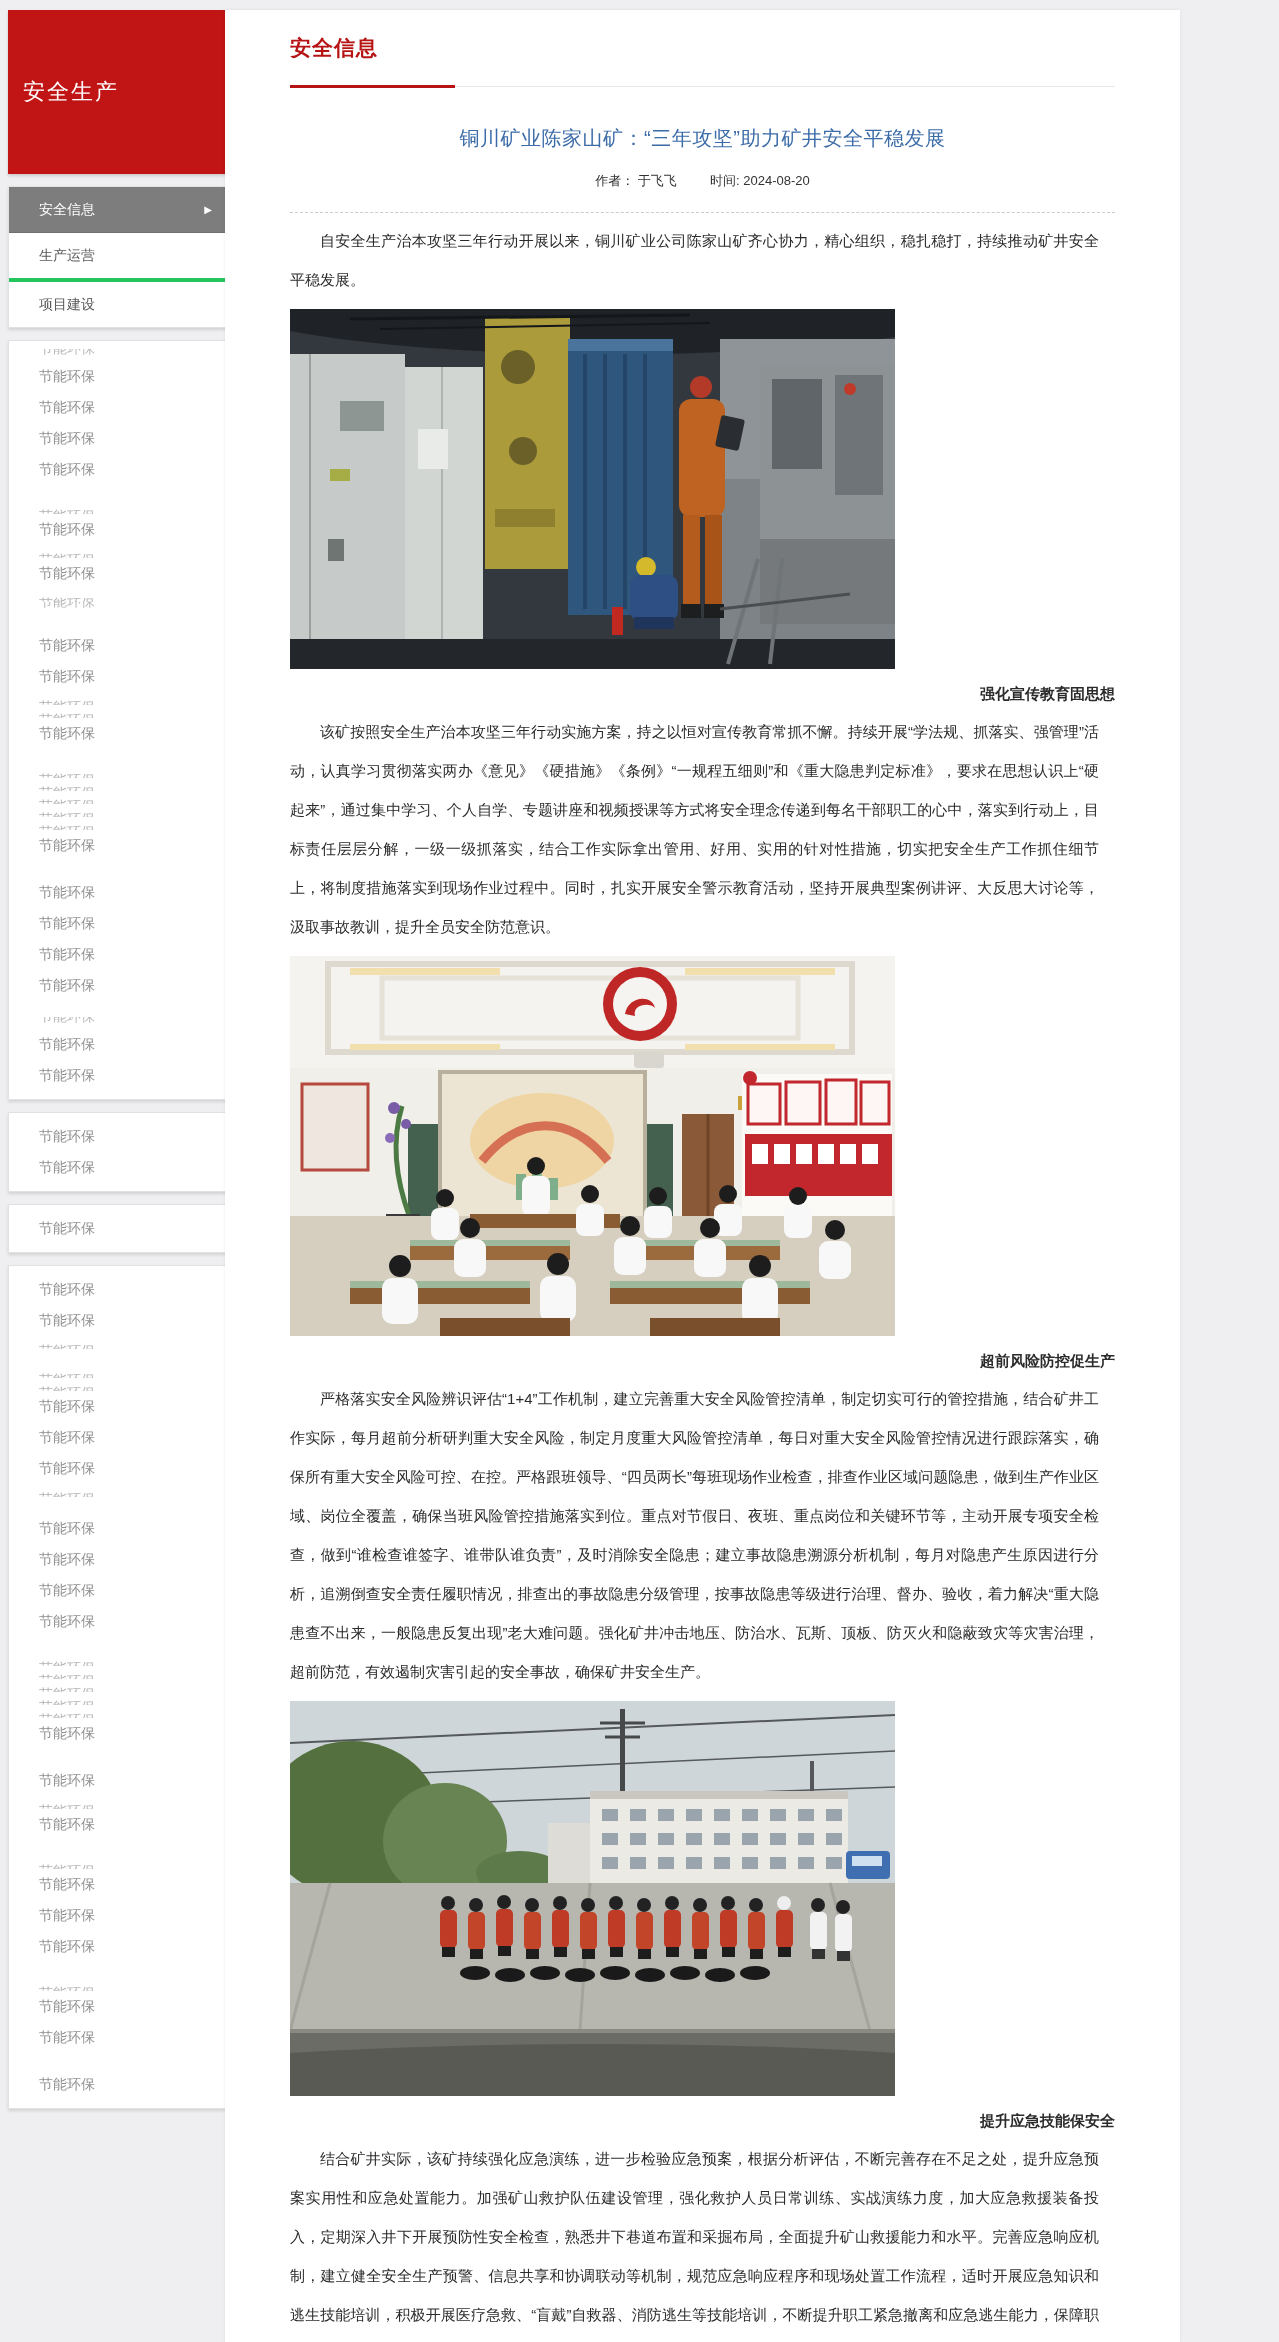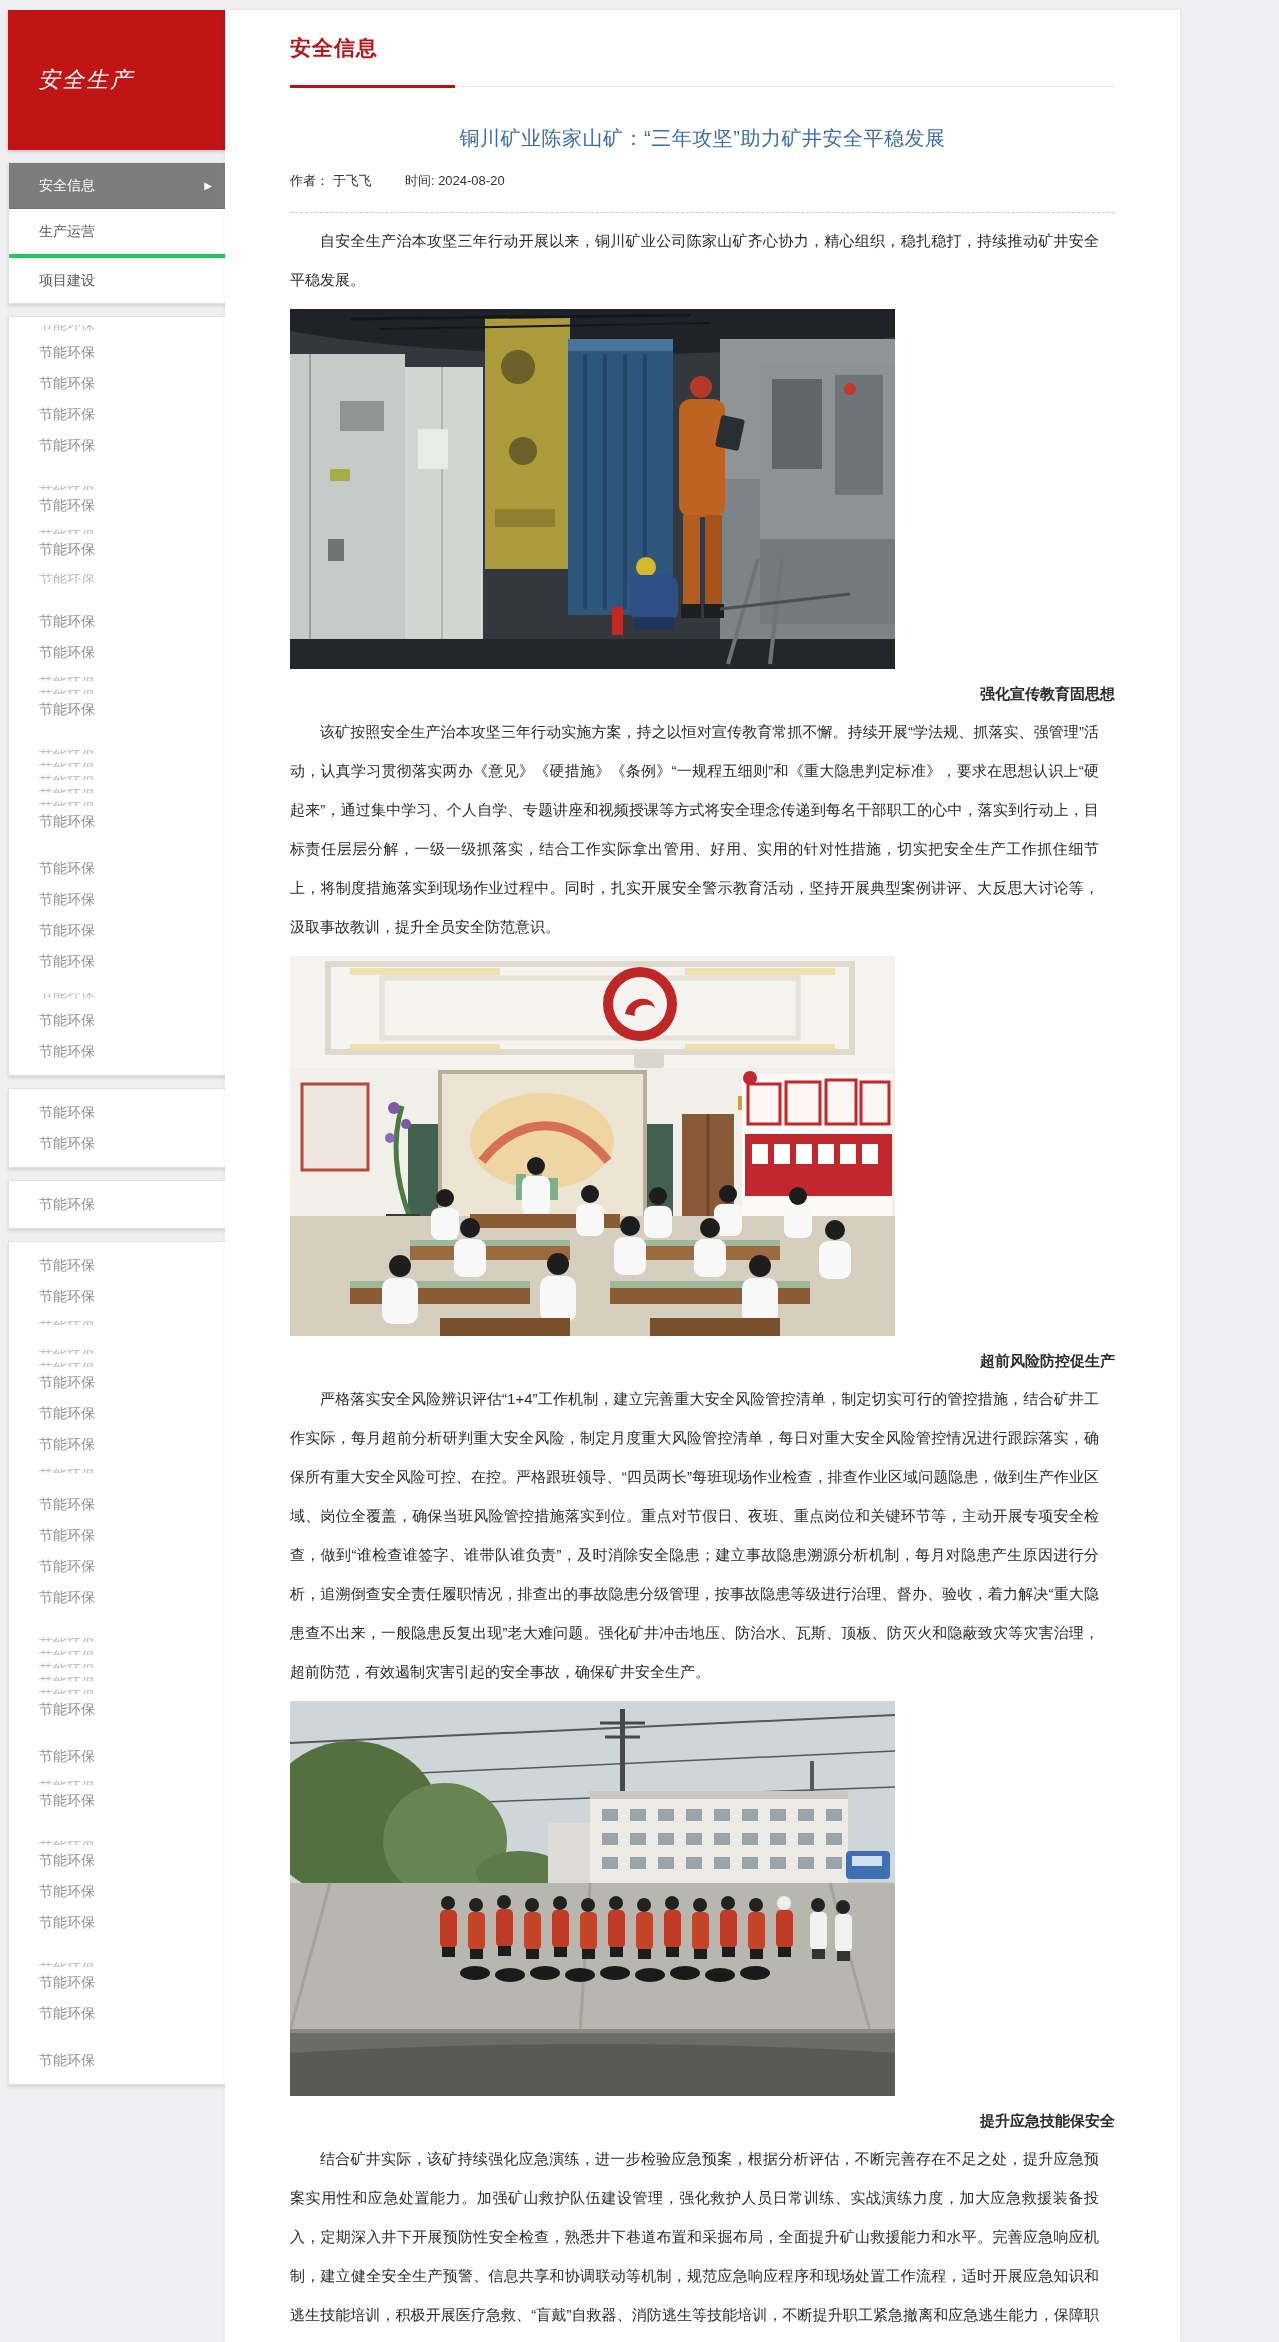--- a/index.html
+++ b/index.html
@@ -6,24 +6,23 @@
   body{
     background:#efeef0;
     font-family:"Liberation Sans","DejaVu Sans",sans-serif;
     color:#333;
   }
   .page{position:relative;width:1279px;height:2342px;overflow:hidden;background:#efeef0;}
 
   
   .sidebar{position:absolute;left:8px;top:10px;width:219px;}
   .sb-header{
-    height:140px;background:#c11414;color:#fff;font-size:22px;letter-spacing:2px;
-    display:flex;align-items:center;padding-left:30px;box-sizing:border-box;
+    height:164px;background:#c11414;color:#fff;font-size:22px;letter-spacing:2px;
+    display:flex;align-items:center;padding-left:15px;box-sizing:border-box;
     box-shadow:0 2px 3px rgba(0,0,0,.15);
-    font-style:italic;
   }
   .panel{
     background:#fff;border:1px solid #e2e2e2;box-shadow:0 2px 3px rgba(0,0,0,.12);
     margin-top:12px;
   }
   .menu-item{
     position:relative;height:45px;line-height:45px;padding-left:30px;
     font-size:14px;color:#595959;border-bottom:4px solid #22c55e;cursor:pointer;
   }
   .menu-item:last-child{border-bottom:none;}
@@ -44,21 +43,21 @@
     box-shadow:0 0 3px rgba(0,0,0,.08);
   }
   .sec-head{position:relative;padding-top:24px;border-bottom:1px solid #e8e8e8;height:52px;}
   .sec-title{font-size:21px;color:#b61414;font-weight:bold;letter-spacing:1px;}
   .sec-redbar{position:absolute;left:0;bottom:-2px;width:165px;height:3px;background:#b61414;}
 
   .art-title{
     margin-top:38px;text-align:center;font-size:20px;color:#3c6ca8;
     font-weight:500;letter-spacing:.5px;
   }
-  .art-meta{margin-top:20px;font-size:13px;color:#333;}
+  .art-meta{margin-top:20px;text-align:center;font-size:13px;color:#333;}
   .art-meta .gap{display:inline-block;width:26px;}
   .dashed{border:none;border-top:1px dashed #cccccc;margin:22px 0 4px 0;}
 
   .art-body p{
     margin:8px 16px 0 0;font-size:15px;line-height:39px;color:#2b2b2b;
     text-align:justify;text-indent:2em;
   }
   .art-body h3{
     margin:16px 0 0 0;font-size:15px;color:#2b2b2b;font-weight:bold;text-indent:2em;text-align:right;
   }

